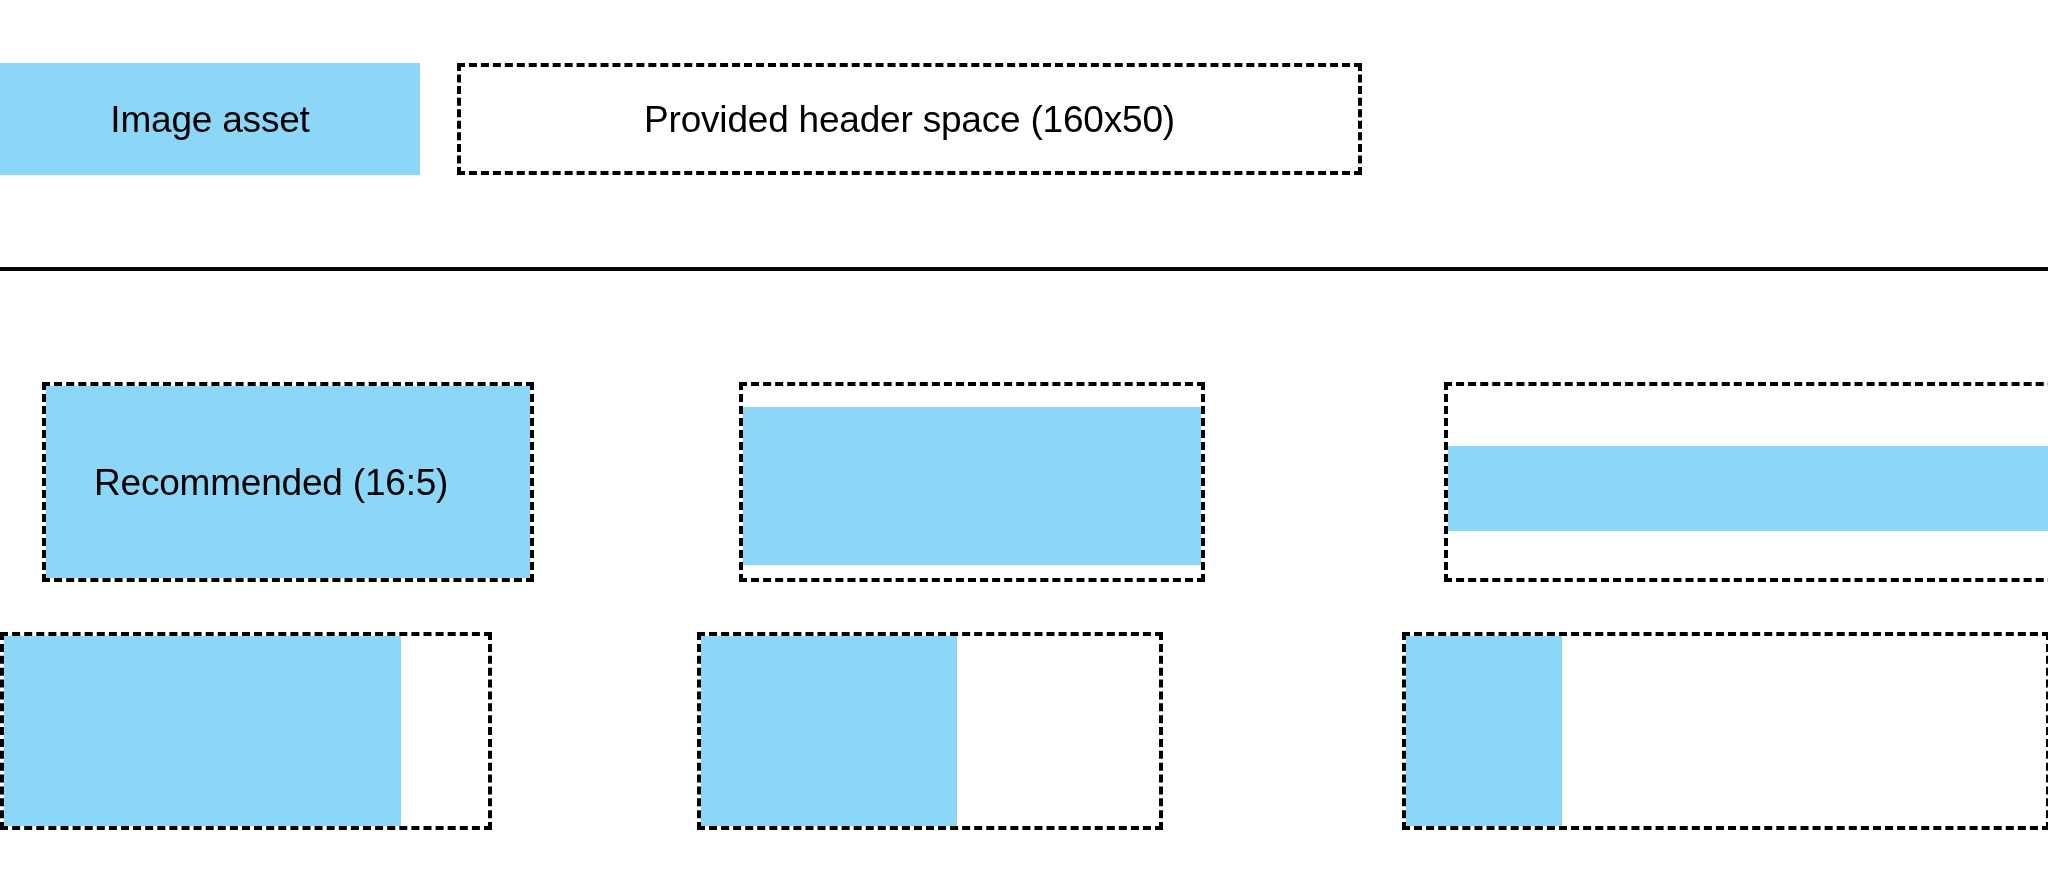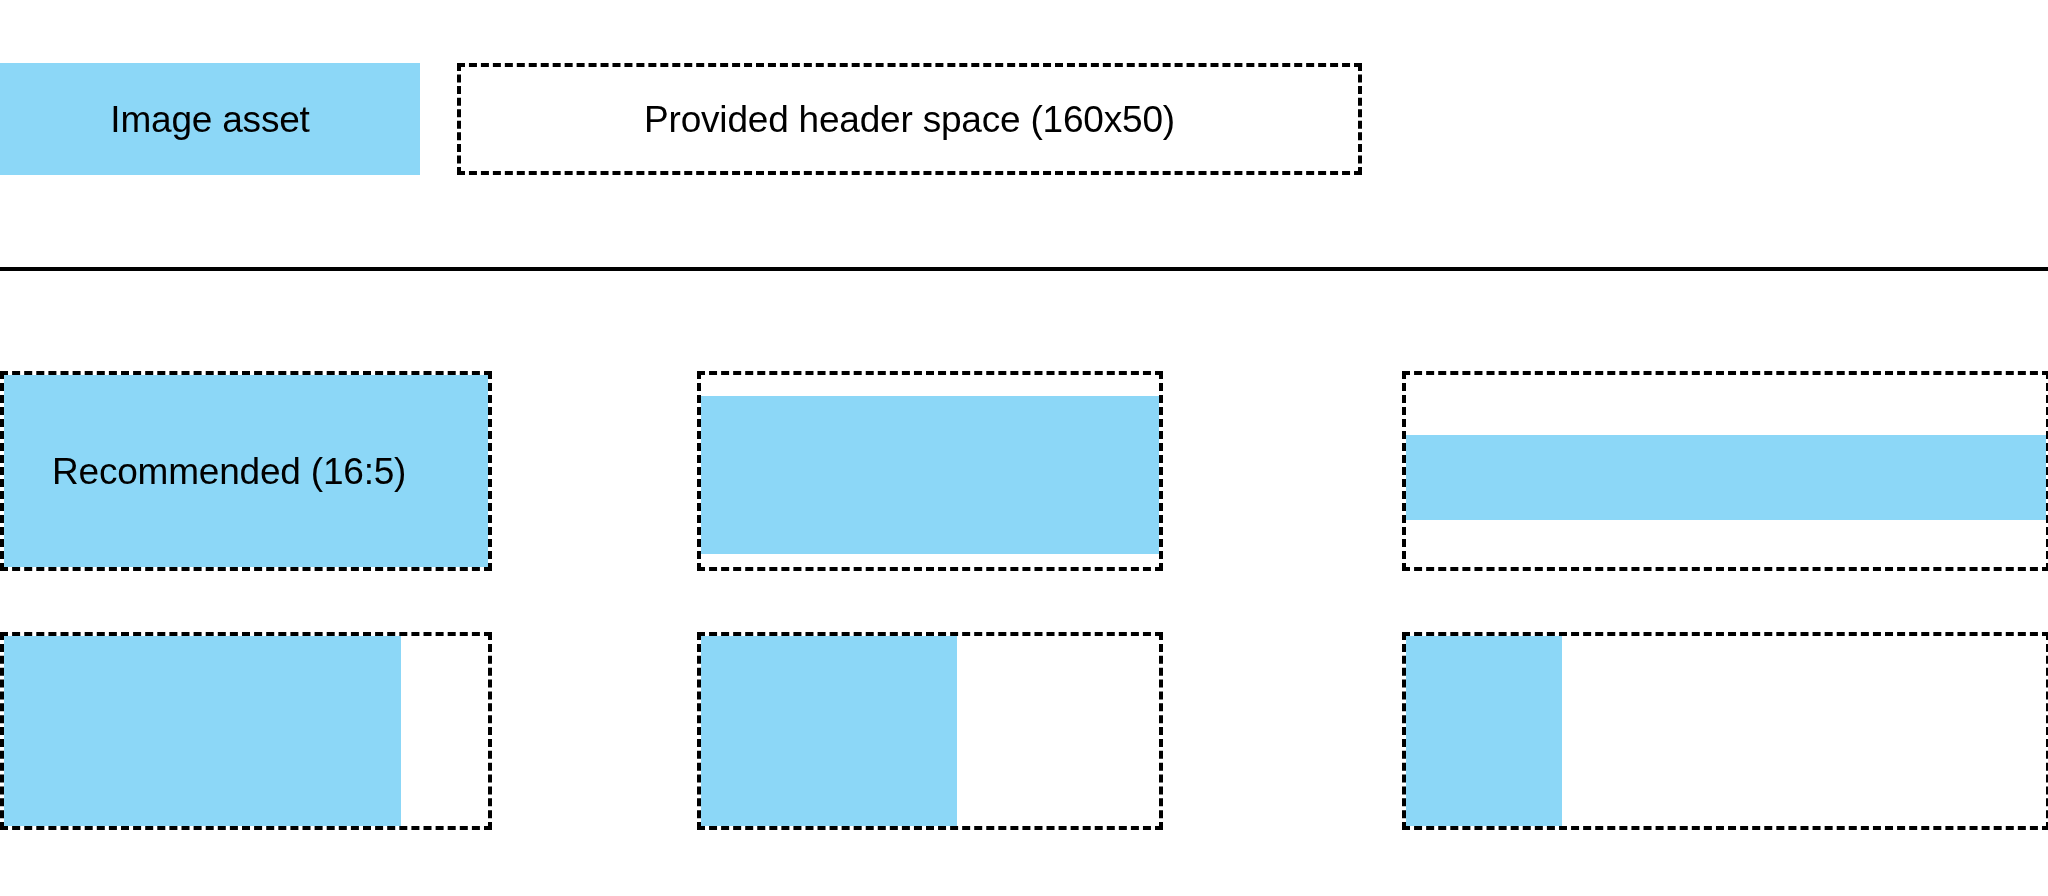--- a/index.html
+++ b/index.html
@@ -115,21 +115,21 @@
     top: 50%;
     transform: translateY(-50%);
     font-size: 37px;
     line-height: 1;
     letter-spacing: -0.2px;
     color: #000000;
     white-space: nowrap;
   }
 
   
-  .slot.r1 { top: 371px; height: 200px; }
+  .slot.r1 { top: 382px; height: 200px; margin-left: 42px; }
   .slot.r1.c1 { left: 0px;    width: 492px; }
   .slot.r1.c2 { left: 697px;  width: 466px; }
   .slot.r1.c3 { left: 1402px; width: 648px; }
 
   
   .slot.r2 { top: 632px; height: 198px; }
   .slot.r2.c1 { left: 0px;    width: 492px; }
   .slot.r2.c2 { left: 697px;  width: 466px; }
   .slot.r2.c3 { left: 1402px; width: 648px; }
 </style>

